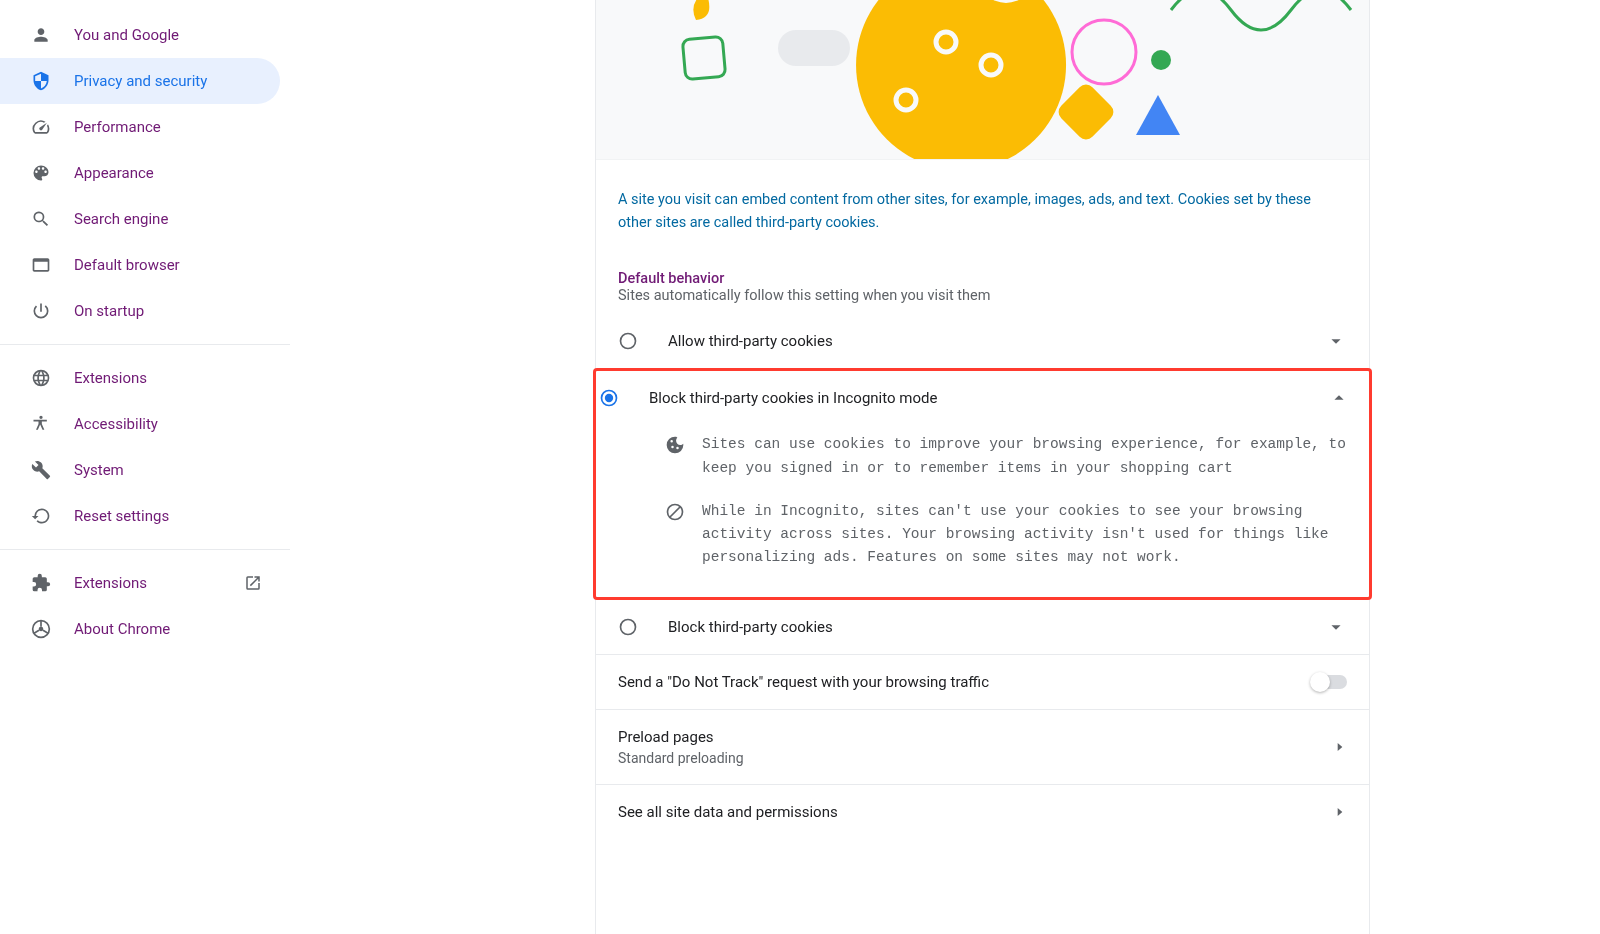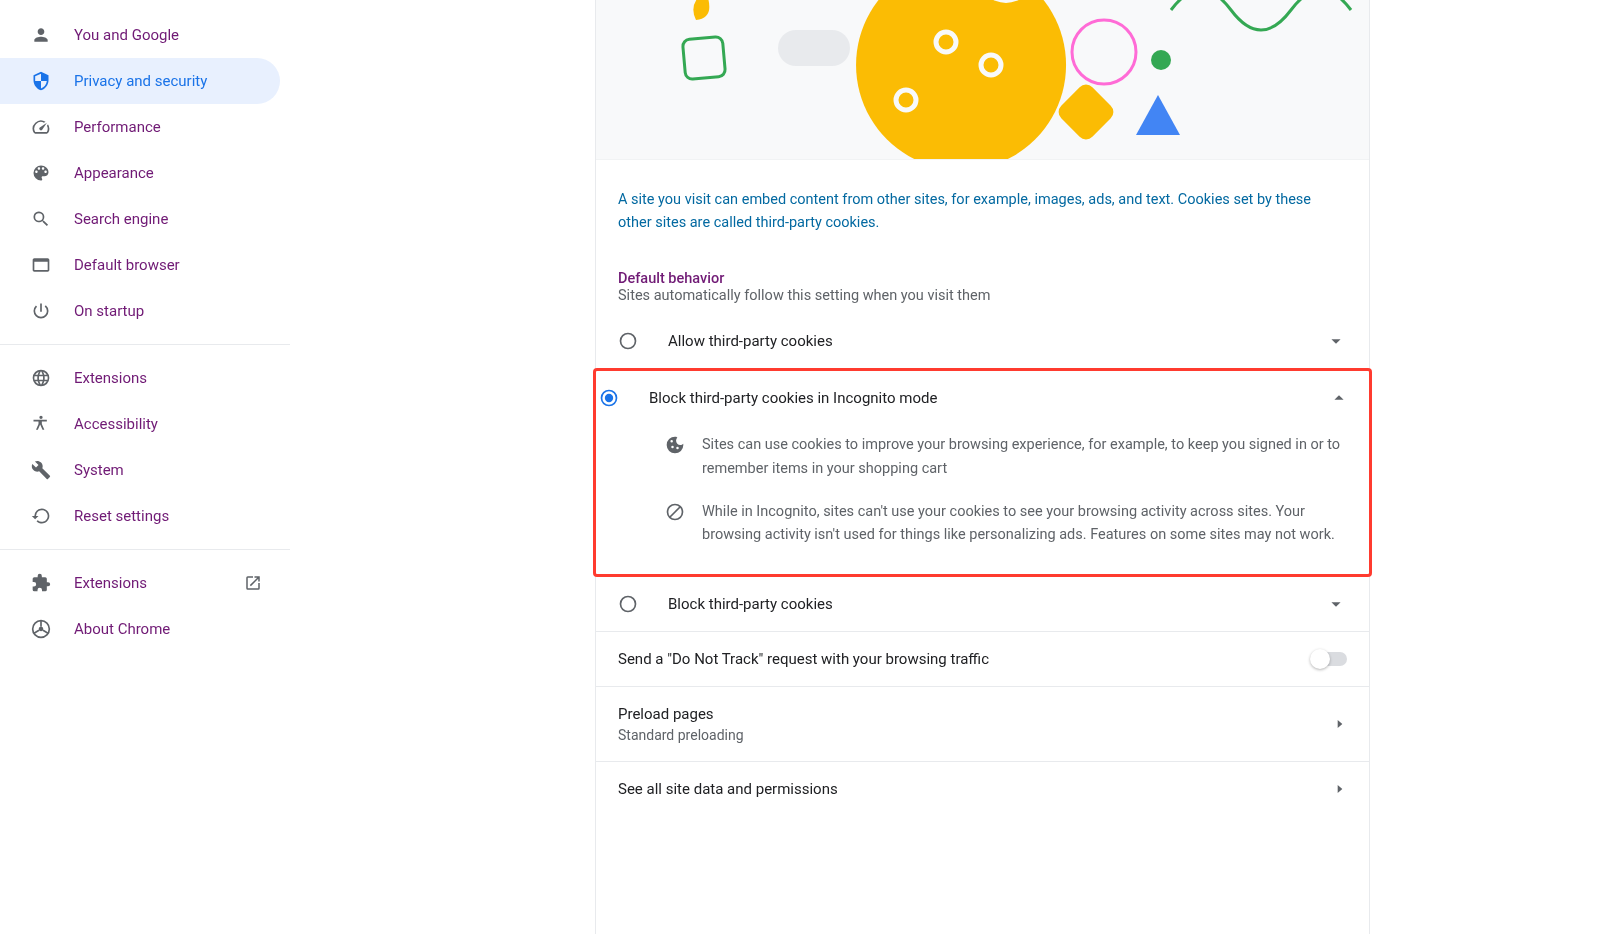--- a/index.html
+++ b/index.html
@@ -133,20 +133,21 @@
 
   .highlight {
     border: 3px solid #ff3b2f;
     border-radius: 4px;
     margin: 0 -3px;
   }
   .highlight .option-row { padding-left: 3px; padding-right: 19px; }
 
   .details {
     padding: 0 11px 16px 22px;
+    font-family: Liberation Mono, monospace;
   }
   .detail-row {
     display: flex;
     align-items: flex-start;
     padding: 8px 0 12px 46px;
     color: #5f6368;
     font-size: 14.5px;
     line-height: 1.6;
   }
   .detail-row .detail-icon {

